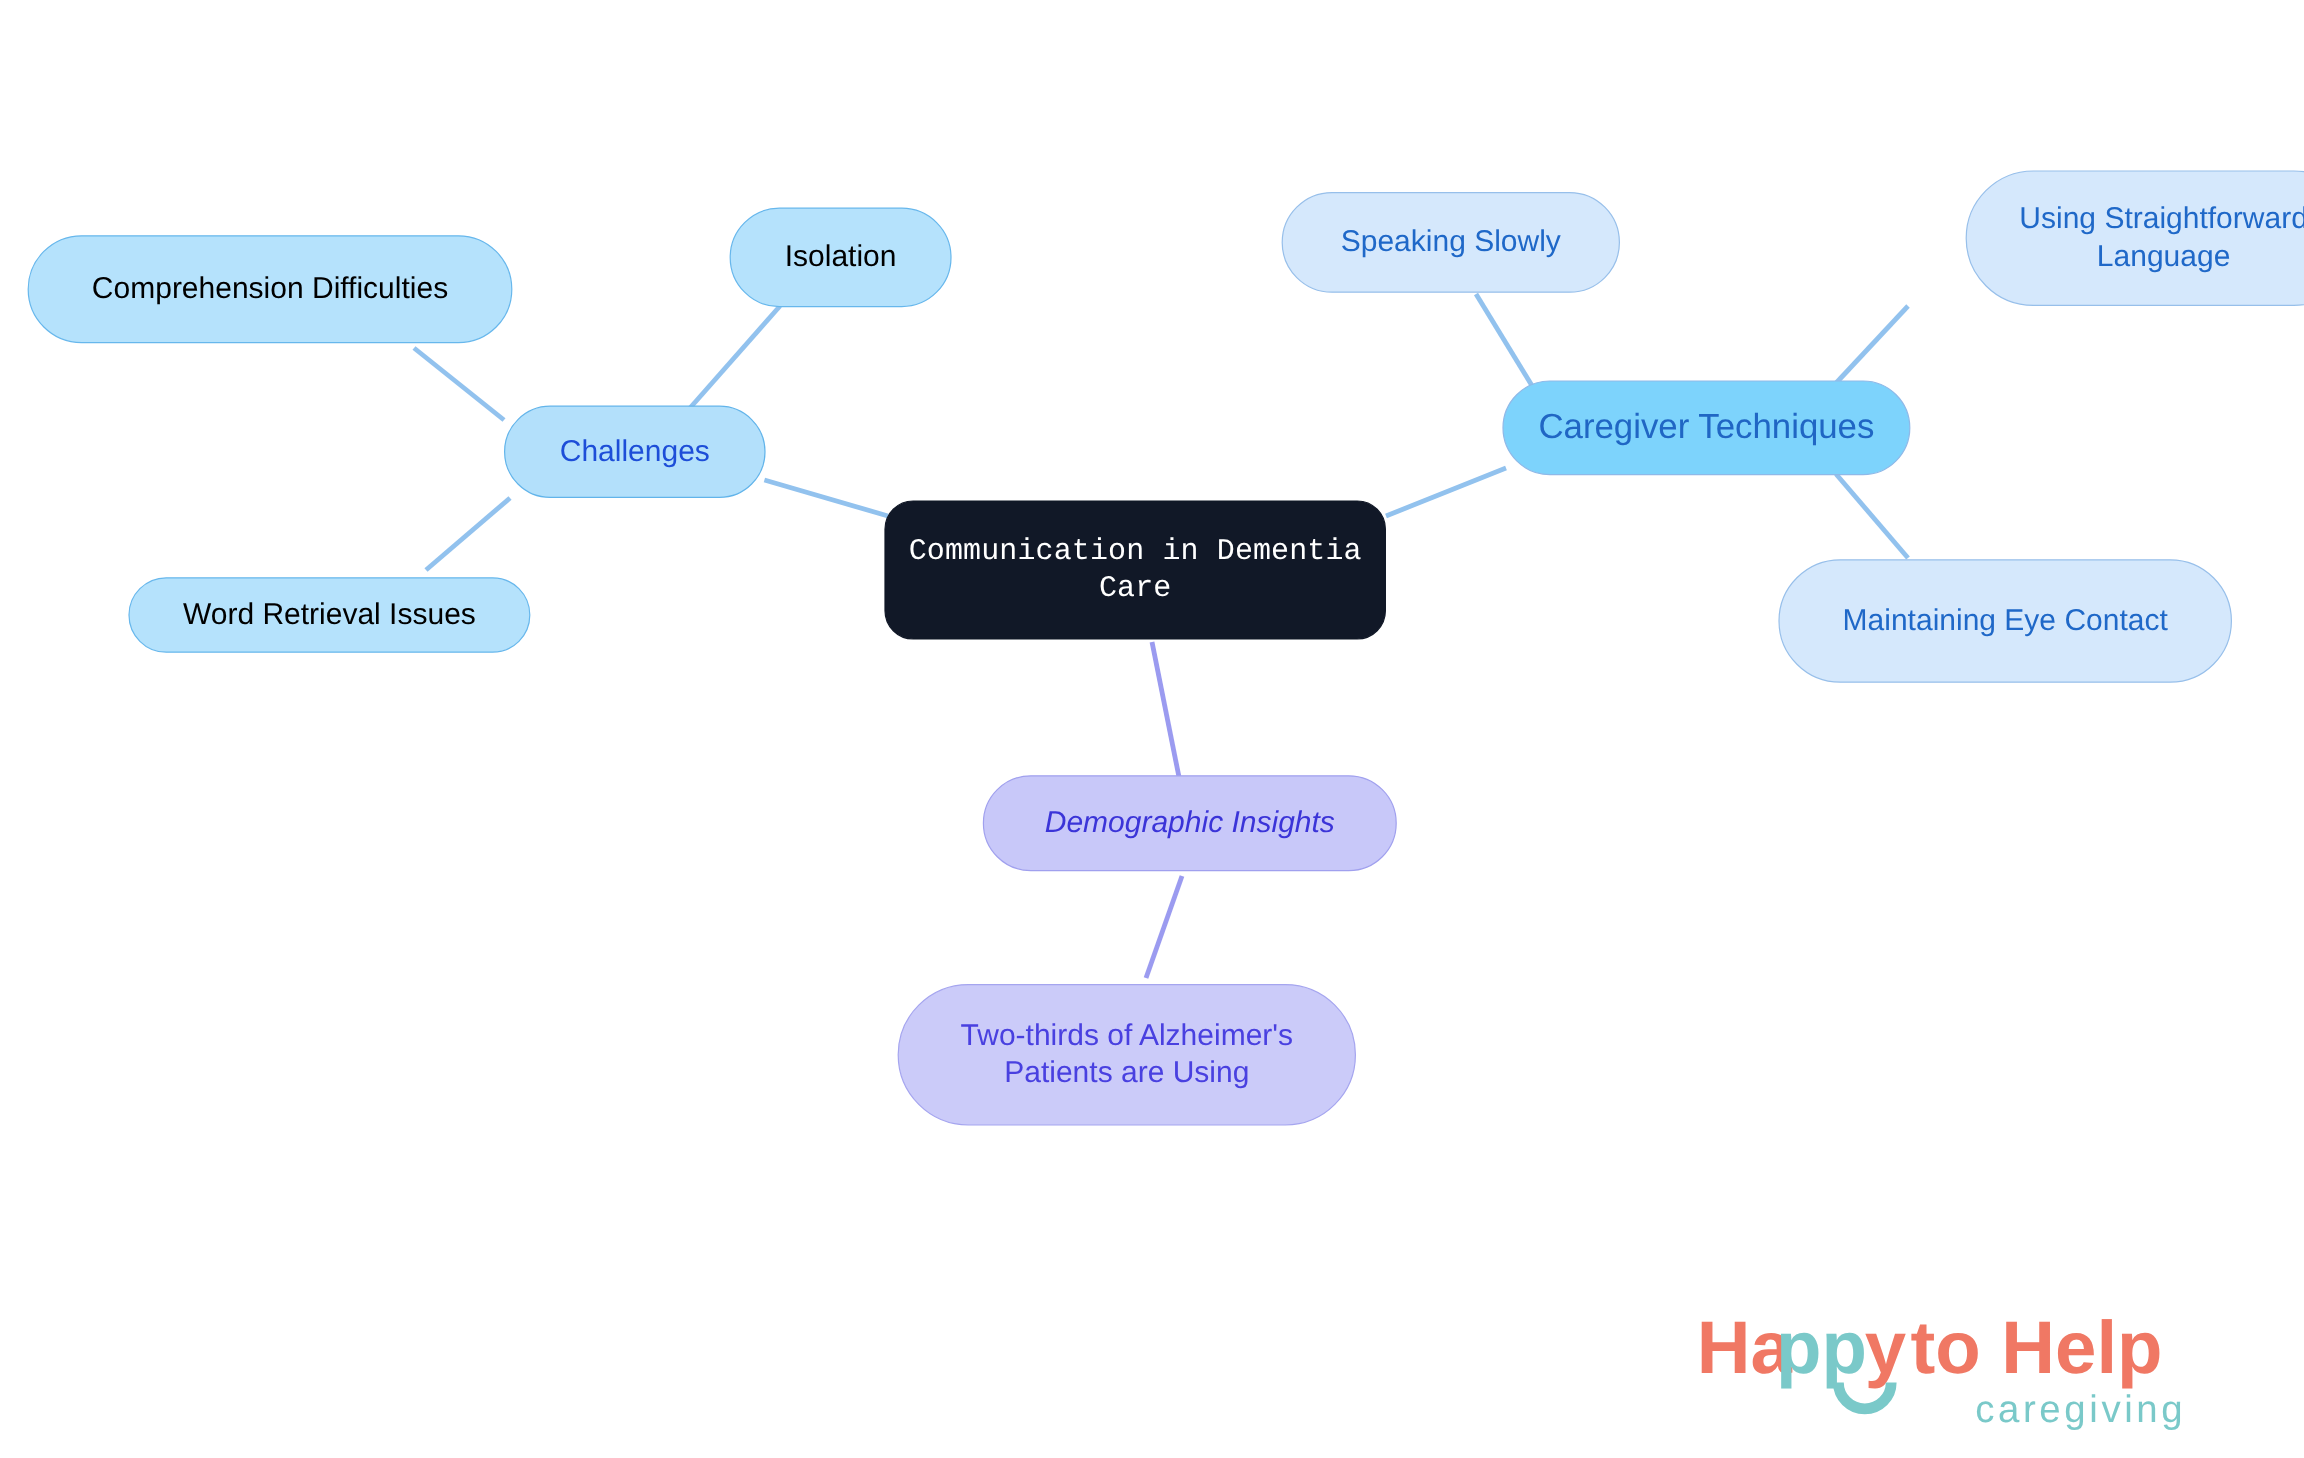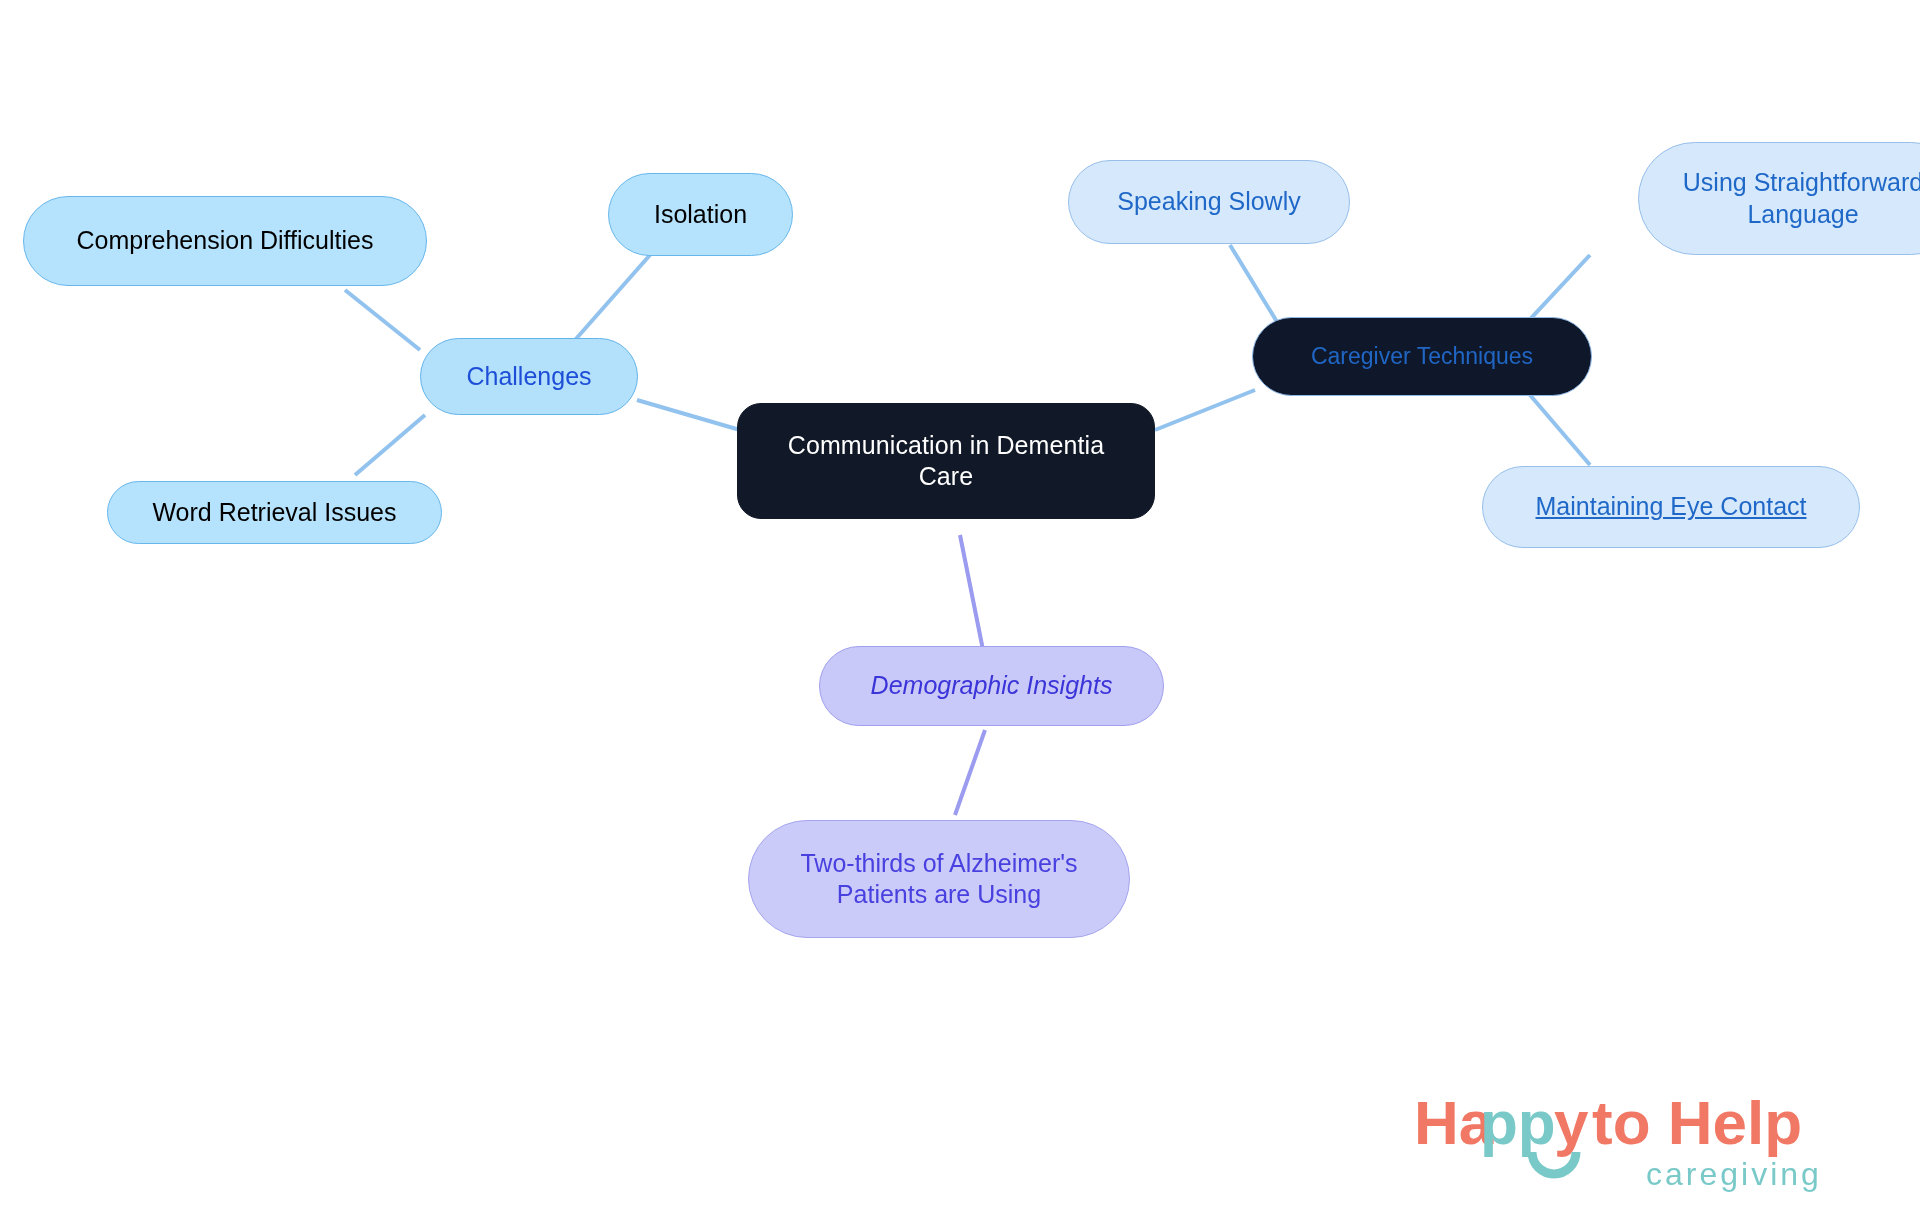--- a/index.html
+++ b/index.html
@@ -61,24 +61,24 @@
   }
 
   .node-blue-leaf {
     background: #b5e2fc;
     border: 1.6px solid #67b7ec;
     color: #000000;
     font-size: 25px;
   }
 
   .node-lightblue-branch {
-    background: #0f172a;
+    background: #7dd3fc;
     border: 1.6px solid #8fb9e8;
     color: #2066c4;
-    font-size: 23px;
+    font-size: 29px;
   }
 
   .node-lightblue-leaf {
     background: #d5e8fc;
     border: 1.6px solid #97bfea;
     color: #1f68c8;
     font-size: 25px;
   }
 
   .node-purple-branch {
@@ -126,39 +126,39 @@
 
     <line x1="1520" y1="330" x2="1590" y2="255" stroke="#92c2ee" stroke-width="4"></line>
 
     <line x1="1530" y1="395" x2="1590" y2="465" stroke="#92c2ee" stroke-width="4"></line>
 
     <path d="M 960 535 L 985 660" stroke="#9b9bf0" stroke-width="4" fill="none"></path>
 
     <path d="M 985 730 L 955 815" stroke="#9b9bf0" stroke-width="4" fill="none"></path>
   </svg>
 
-  <div class="node node-root" style="left:737px; top:403px; width:418px; height:116px;">Communication in Dementia
+  <div class="node node-root" style="left:737px; top:417px; width:418px; height:116px;font-family:Liberation Mono, monospace;">Communication in Dementia
 Care</div>
 
   <div class="node node-blue-branch" style="left:420px; top:338px; width:218px; height:77px;">Challenges</div>
 
   <div class="node node-blue-leaf" style="left:23px; top:196px; width:404px; height:90px;">Comprehension Difficulties</div>
 
   <div class="node node-blue-leaf" style="left:608px; top:173px; width:185px; height:83px;">Isolation</div>
 
   <div class="node node-blue-leaf" style="left:107px; top:481px; width:335px; height:63px;">Word Retrieval Issues</div>
 
   <div class="node node-lightblue-branch" style="left:1252px; top:317px; width:340px; height:79px;">Caregiver Techniques</div>
 
   <div class="node node-lightblue-leaf" style="left:1068px; top:160px; width:282px; height:84px;">Speaking Slowly</div>
 
   <div class="node node-lightblue-leaf" style="left:1638px; top:142px; width:330px; height:113px;">Using Straightforward
 Language</div>
 
-  <div class="node node-lightblue-leaf" style="left:1482px; top:466px; width:378px; height:82px;text-decoration:underline;">Maintaining Eye Contact</div>
+  <div class="node node-lightblue-leaf" style="left:1482px; top:466px; width:378px; height:103px;">Maintaining Eye Contact</div>
 
   <div class="node node-purple-branch" style="left:819px; top:646px; width:345px; height:80px;">Demographic Insights</div>
 
   <div class="node node-purple-leaf" style="left:748px; top:820px; width:382px; height:118px;">Two-thirds of Alzheimer's
 Patients are Using</div>
 
   <svg id="logo" viewBox="0 0 470 115">
     <g>
       <text x="0" y="62" font-family="'Liberation Sans', sans-serif" font-size="62" font-weight="bold" fill="#f07864">Ha</text>
       <text x="66" y="62" font-family="'Liberation Sans', sans-serif" font-size="62" font-weight="bold" fill="#7ac9c9">pp</text>

